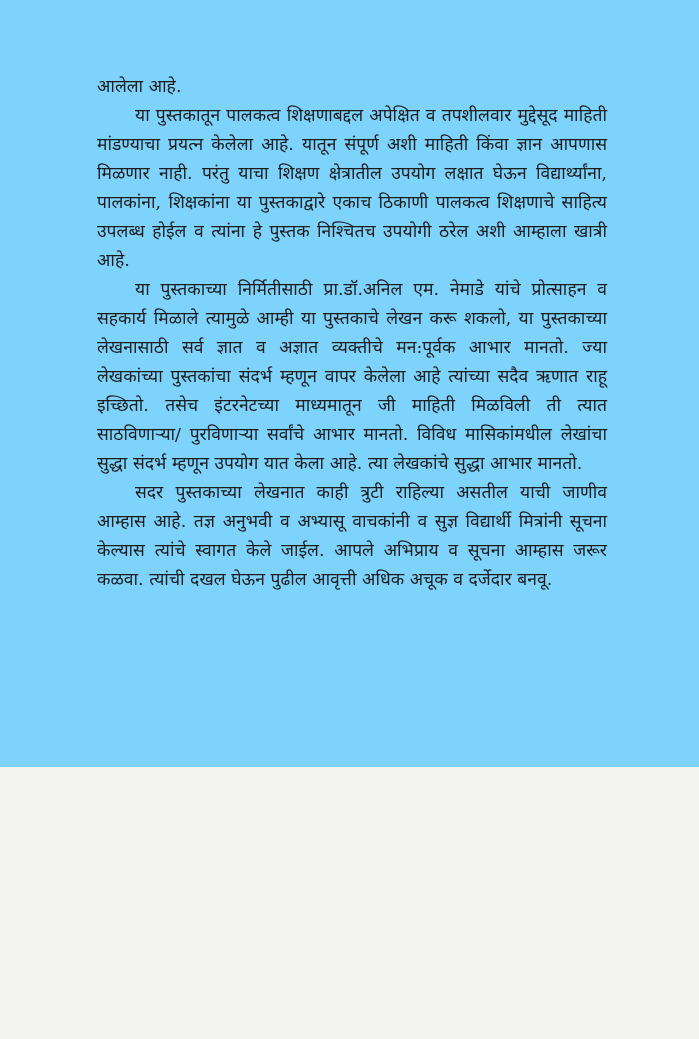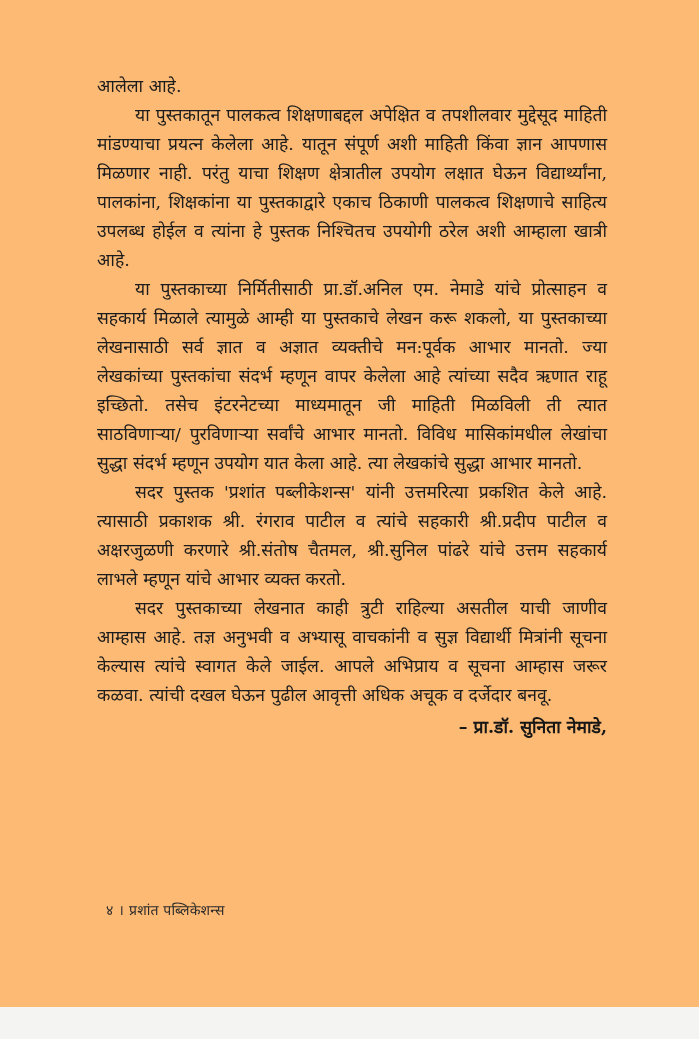--- a/index.html
+++ b/index.html
@@ -6,22 +6,22 @@
 
   html, body {
     width: 699px;
     height: 1039px;
     background: #f4f4f2;
   }
 
   .page {
     position: relative;
     width: 699px;
-    height: 1007px;
-    background: #fdba74;
+    height: 767px;
+    background: #7dd3fc;
     color: #1c1c1c;
     font-family: "DejaVu Serif", "Liberation Serif", serif;
     overflow: hidden;
   }
 
   .content {
     position: absolute;
     top: 72px;
     left: 97px;
     width: 510px;
@@ -72,26 +72,24 @@
 <div class="page">
 
   <div class="content">
 
     <p class="para no-indent">आलेला आहे.</p>
 
     <p class="para">या पुस्तकातून पालकत्व शिक्षणाबद्दल अपेक्षित व तपशीलवार मुद्देसूद माहिती मांडण्याचा प्रयत्न केलेला आहे. यातून संपूर्ण अशी माहिती किंवा ज्ञान आपणास मिळणार नाही. परंतु याचा शिक्षण क्षेत्रातील उपयोग लक्षात घेऊन विद्यार्थ्यांना, पालकांना, शिक्षकांना या पुस्तकाद्वारे एकाच ठिकाणी पालकत्व शिक्षणाचे साहित्य उपलब्ध होईल व त्यांना हे पुस्तक निश्चितच उपयोगी ठरेल अशी आम्हाला खात्री आहे.</p>
 
     <p class="para">या पुस्तकाच्या निर्मितीसाठी प्रा.डॉ.अनिल एम. नेमाडे यांचे प्रोत्साहन व सहकार्य मिळाले त्यामुळे आम्ही या पुस्तकाचे लेखन करू शकलो, या पुस्तकाच्या लेखनासाठी सर्व ज्ञात व अज्ञात व्यक्तीचे मन:पूर्वक आभार मानतो. ज्या लेखकांच्या पुस्तकांचा संदर्भ म्हणून वापर केलेला आहे त्यांच्या सदैव ऋणात राहू इच्छितो. तसेच इंटरनेटच्या माध्यमातून जी माहिती मिळविली ती त्यात साठविणाऱ्या/ पुरविणाऱ्या सर्वांचे आभार मानतो. विविध मासिकांमधील लेखांचा सुद्धा संदर्भ म्हणून उपयोग यात केला आहे. त्या लेखकांचे सुद्धा आभार मानतो.</p>
 
-    <p class="para">सदर पुस्तक 'प्रशांत पब्लीकेशन्स' यांनी उत्तमरित्या प्रकशित केले आहे. त्यासाठी प्रकाशक श्री. रंगराव पाटील व त्यांचे सहकारी श्री.प्रदीप पाटील व अक्षरजुळणी करणारे श्री.संतोष चैतमल, श्री.सुनिल पांढरे यांचे उत्तम सहकार्य लाभले म्हणून यांचे आभार व्यक्त करतो.</p>
 
     <p class="para">सदर पुस्तकाच्या लेखनात काही त्रुटी राहिल्या असतील याची जाणीव आम्हास आहे. तज्ञ अनुभवी व अभ्यासू वाचकांनी व सुज्ञ विद्यार्थी मित्रांनी सूचना केल्यास त्यांचे स्वागत केले जाईल. आपले अभिप्राय व सूचना आम्हास जरूर कळवा. त्यांची दखल घेऊन पुढील आवृत्ती अधिक अचूक व दर्जेदार बनवू.</p>
 
     <div class="signatures">
-      <div class="sig-line">– प्रा.डॉ. सुनिता नेमाडे,</div>
     </div>
 
   </div>
 
   <div class="footer">
     <span>४</span><span class="sep">।</span><span>प्रशांत पब्लिकेशन्स</span>
   </div>
 
 </div>
 

